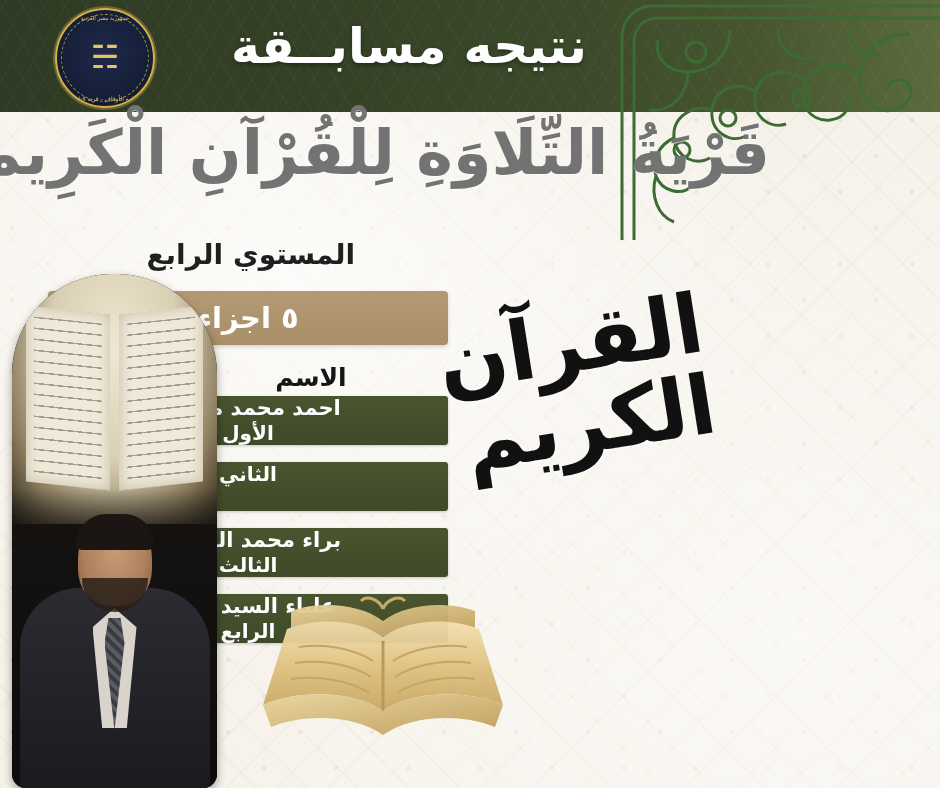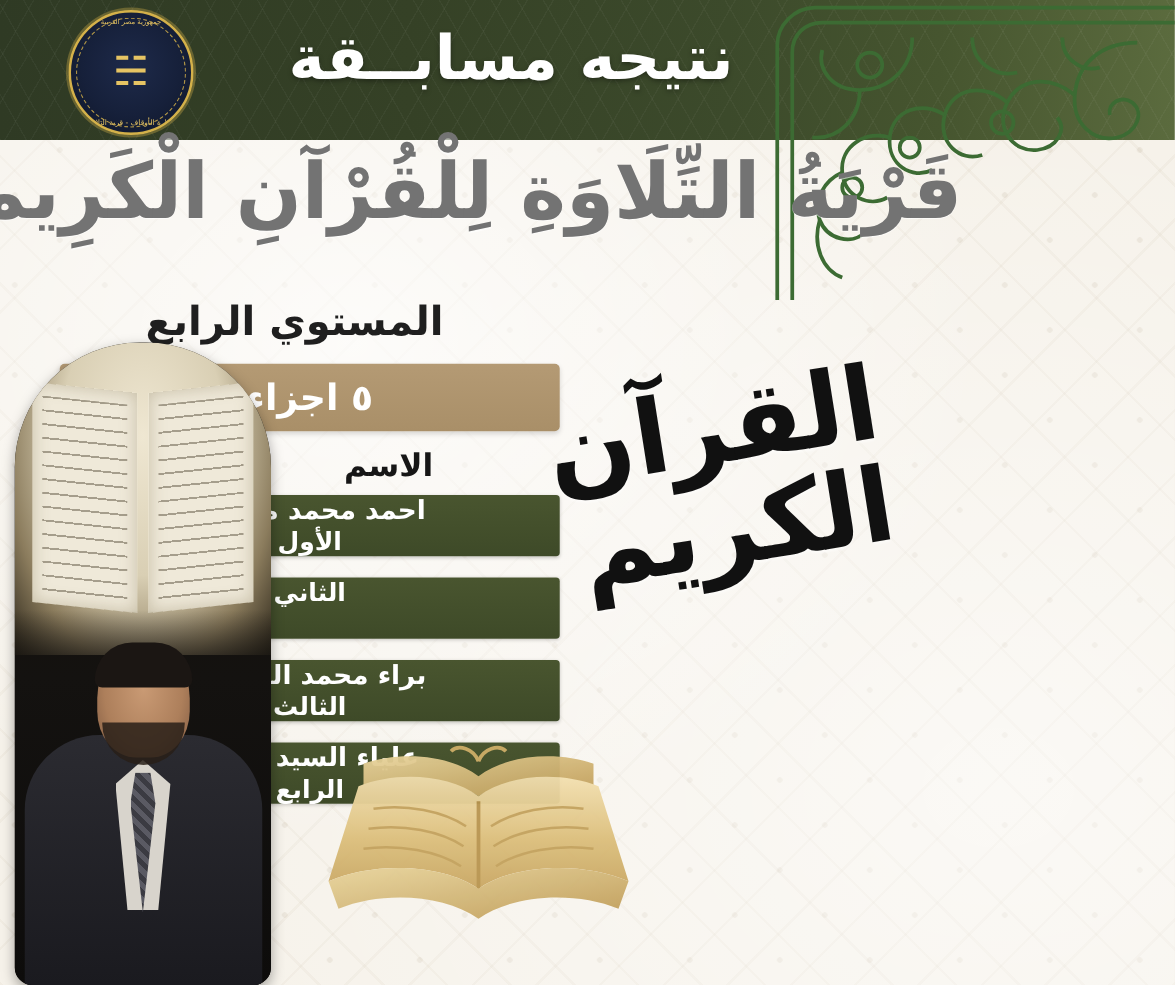--- a/index.html
+++ b/index.html
@@ -136,21 +136,21 @@
     direction: rtl;
     white-space: nowrap;
     text-shadow: 0 1px 0 rgba(255,255,255,0.6);
   }
 
   
   .level-label {
     position: absolute;
     top: 238px;
     right: 585px;
-    font-size: 32px;
+    font-size: 28px;
     font-weight: bold;
     color: #1f1f1f;
     direction: rtl;
   }
 
   
   .category-bar {
     position: absolute;
     top: 291px;
     right: 492px;
@@ -171,20 +171,21 @@
   
   .result-table {
     position: absolute;
     top: 358px;
     right: 492px;
     width: 400px;
     direction: rtl;
   }
   .table-head {
     display: flex;
+    align-items: center;
     height: 38px;
     padding: 0 6px 0 0;
   }
   .th-name {
     flex: 1;
     text-align: center;
     font-size: 25px;
     font-weight: bold;
     color: #161616;
   }

